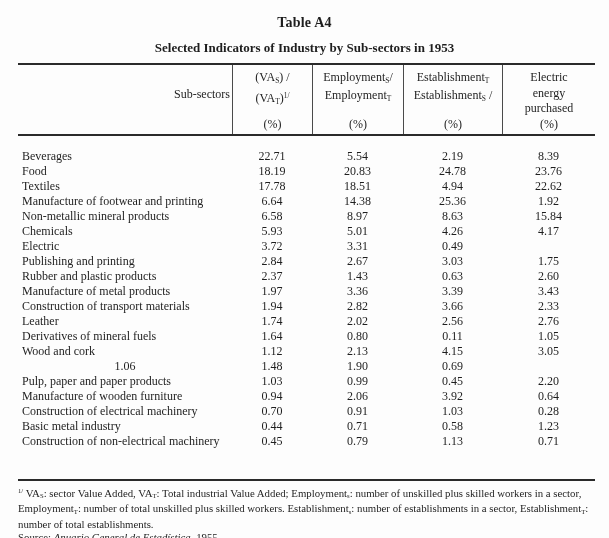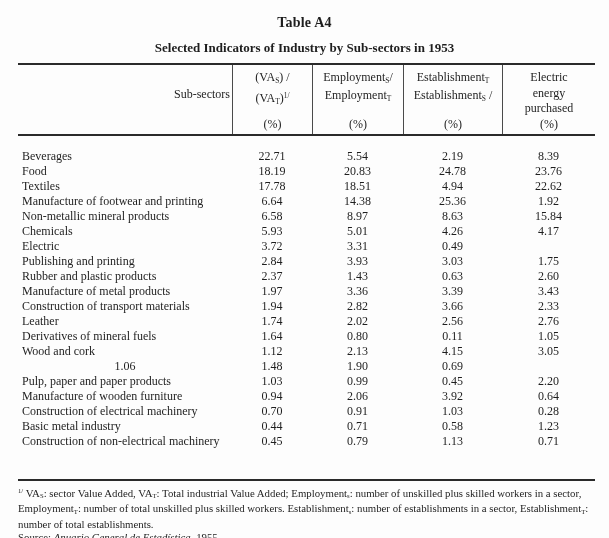--- a/index.html
+++ b/index.html
@@ -176,21 +176,21 @@
       </div>
       <div class="tr">
         <div class="td name">Electric</div>
         <div class="td num">3.72</div>
         <div class="td num">3.31</div>
         <div class="td num">0.49</div>
       </div>
       <div class="tr">
         <div class="td name">Publishing and printing</div>
         <div class="td num">2.84</div>
-        <div class="td num">3.93</div>
+        <div class="td num">2.67</div>
         <div class="td num">3.03</div>
         <div class="td num">1.75</div>
       </div>
       <div class="tr">
         <div class="td name">Rubber and plastic products</div>
         <div class="td num">2.37</div>
         <div class="td num">1.43</div>
         <div class="td num">0.63</div>
         <div class="td num">2.60</div>
       </div>

